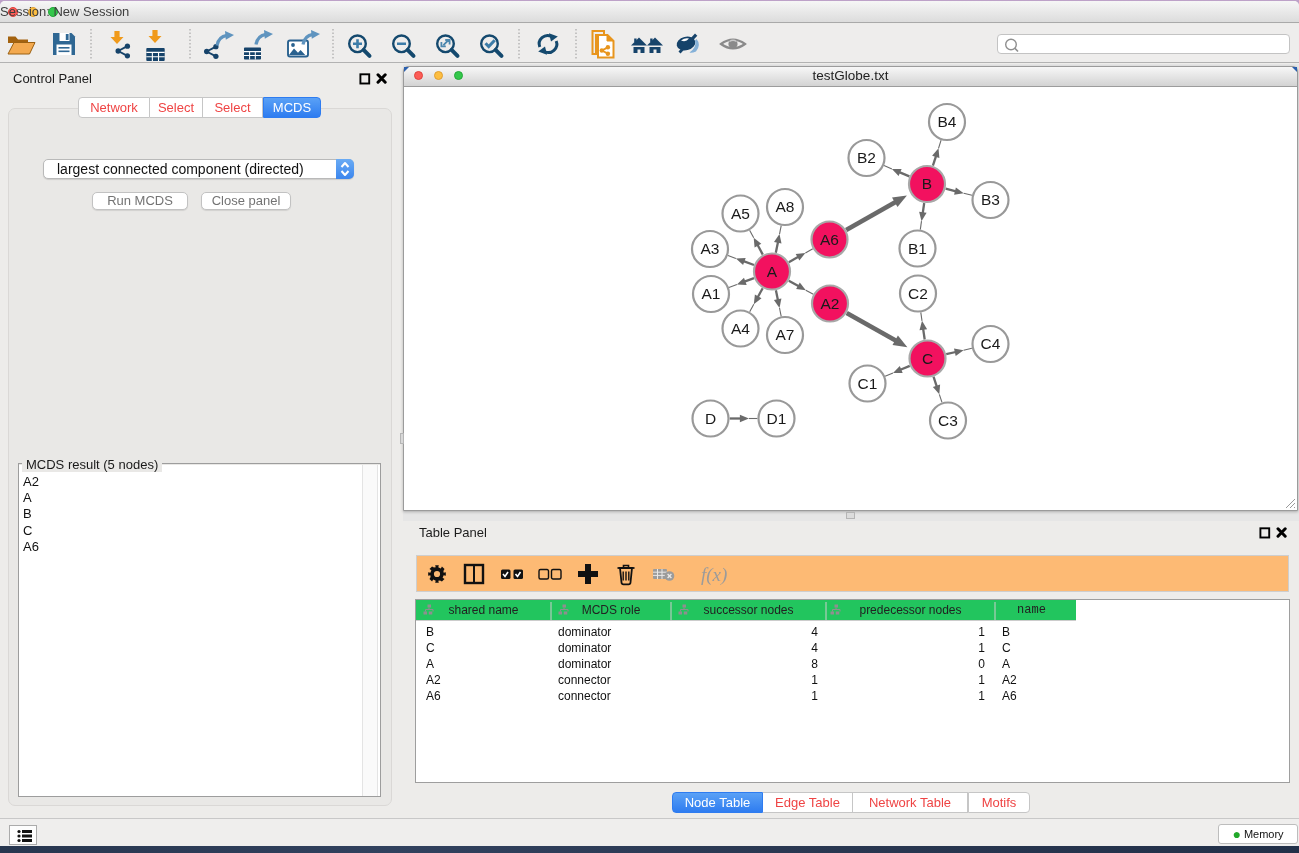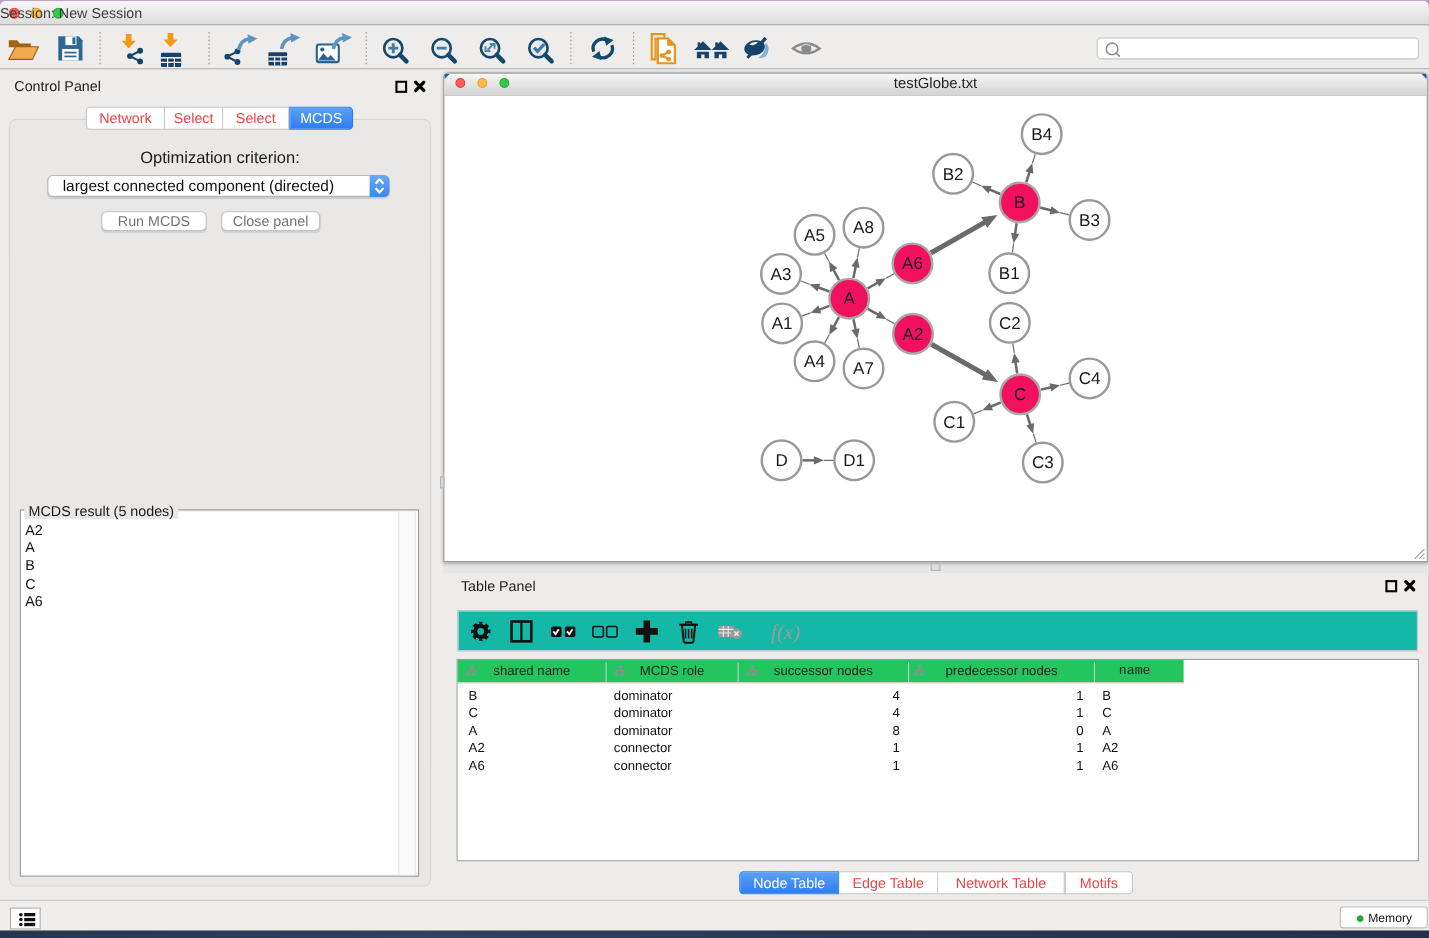--- a/index.html
+++ b/index.html
@@ -59,21 +59,21 @@
  background:linear-gradient(#f7f7f7,#d3d3d3);border-bottom:1px solid #9c9c9c;border-radius:4px 4px 0 0;}
 #netwin .tl{top:3.5px;width:9px;height:9px;}
 #netwin .tl1{left:9.5px;background:#fc5d57;border:1px solid #e0443e;}
 #netwin .tl2{left:29.5px;background:#fdbe41;border:1px solid #e0a032;}
 #netwin .tl3{left:49.5px;background:#34c74b;border:1px solid #24a939;}
 #netwin-title{position:absolute;left:0;top:0.5px;width:100%;text-align:center;font-size:13.5px;color:#222;}
 #graph{position:absolute;left:0;top:21px;}
 
 #tp-title{left:419px;top:524px;font-size:13px;color:#1c1c1c;}
 #tp-btns{left:1258px;top:526px;font-size:12px;color:#111;}
-#tp-toolbar{left:416px;top:554px;width:873px;height:37px;background:#14b8a6;border:1px solid #cecece;}
+#tp-toolbar{left:416px;top:554px;width:873px;height:37px;background:#fdba74;border:1px solid #cecece;}
 #tp-table{left:415px;top:598px;width:875px;height:184px;background:#fff;border:1px solid #9e9e9e;}
 #tp-header{position:absolute;left:0;top:0;width:660px;height:21px;background:#22c55e;
  border-bottom:1px solid #cccccc;font-size:12px;color:#222;}
 .hdrlab{position:absolute;top:3px;font-size:12px;color:#222;}
 .cell{position:absolute;font-size:12px;color:#111;}
 
 #bot-tabs{position:absolute;left:672px;top:791px;height:21px;}
 
 #statusbar{left:0;top:817px;width:1299px;height:29px;background:#efeeed;border-top:1px solid #c8c8c8;}
 #sb-btn{left:9px;top:824px;width:28px;height:20px;background:#fdfdfd;border:1px solid #ababab;}
@@ -240,21 +240,20 @@
         <rect x="2.4" y="1.3" width="8.8" height="9.2" fill="none" stroke="#000" stroke-width="1.9"></rect>
         <path d="M20,1.8 l7.2,7.4 M27.2,1.8 l-7.2,7.4" stroke="#000" stroke-width="3" stroke-linecap="round"></path>
       </svg></div>
   <div class="abs" id="cp-content"></div>
   <div id="cp-tabs">
     <div class="tabseg" style="left:0;width:72px;border-radius:4px 0 0 4px;">Network</div>
     <div class="tabseg" style="left:72px;width:53px;border-left:none;">Select</div>
     <div class="tabseg" style="left:125px;width:60px;border-left:none;">Select</div>
     <div class="tabseg blue" style="left:185px;width:58px;border-radius:0 4px 4px 0;">MCDS</div>
   </div>
-  <div class="abs" id="opt-label">Optimization criterion:</div>
   <div class="abs" id="dropdown">
     <div class="txt">largest connected component (directed)</div>
     <div class="cap"><svg width="18" height="20">
           <path d="M5.5,8 l3.5,-4 l3.5,4 M5.5,12 l3.5,4 l3.5,-4" fill="none" stroke="#fff" stroke-width="2" stroke-linejoin="round"></path>
         </svg></div>
   </div>
   <div class="btn" style="left:92px;top:191px;width:96px;">Run MCDS</div>
   <div class="btn" style="left:201px;top:191px;width:90px;">Close panel</div>
   <div class="abs" id="mcds-list">A2<br>A<br>B<br>C<br>A6</div>
   <div class="abs" id="mcds-scroll"></div>

